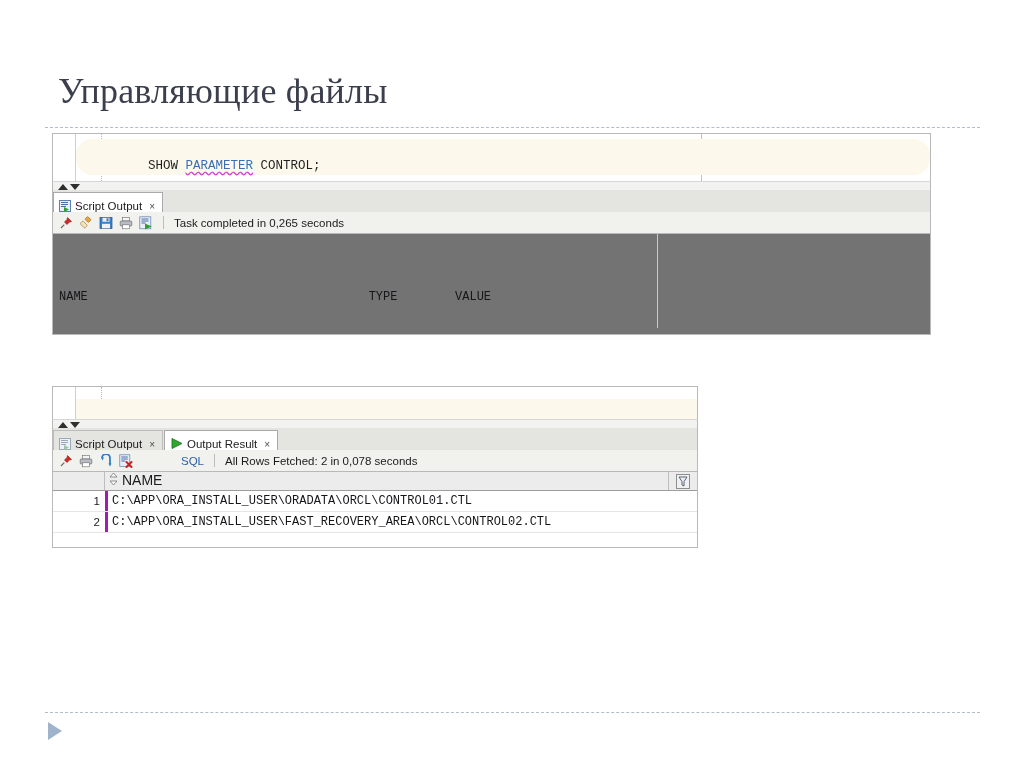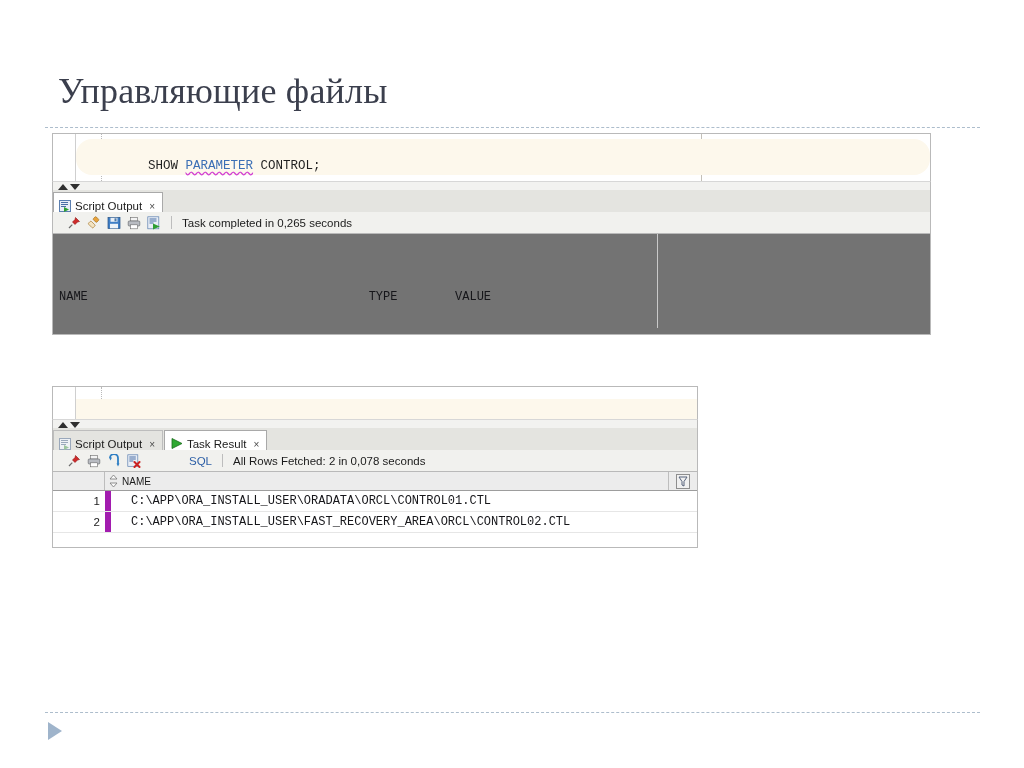--- a/index.html
+++ b/index.html
@@ -154,21 +154,21 @@
   .toolbar {
     position: relative;
     height: 22px;
     background: #f1f1ee;
     border: 1px solid #b9b9b9;
     border-top: none;
     box-sizing: border-box;
     display: flex;
     align-items: center;
     gap: 6px;
-    padding: 0 14px;
+    padding: 0 6px;
     font-size: 11.5px;
     color: #1b1b1b;
   }
   .toolbar .sep {
     width: 1px; height: 13px; background: #bdbdbd; margin: 0 4px;
   }
   .toolbar .sql-label {
     color: #2d5fa6; font-size: 11.5px; margin-left: 42px;
   }
   .toolbar .status-text { color: #1b1b1b; white-space: nowrap; }
@@ -212,26 +212,26 @@
     align-items: center;
   }
   .grid-head .rownum-cell {
     width: 52px; height: 100%;
     border-right: 1px solid #bdbdbd;
     background: #ececec;
     box-sizing: border-box;
   }
   .grid-head .col-cell {
     flex: 1; height: 100%;
-    display: flex; align-items: center; gap: 4px;
+    display: flex; gap: 4px;
     padding-left: 4px;
     border-right: 1px solid #bdbdbd;
     box-sizing: border-box;
     font-family: "Liberation Sans", sans-serif;
-    font-size: 10px;
+    font-size: 14px;
     color: #1b1b1b;
   }
   .grid-head .filter-cell {
     width: 28px; height: 100%;
     display: flex; align-items: center; justify-content: center;
     box-sizing: border-box;
   }
   .grid-row {
     display: flex;
     height: 20px;
@@ -241,22 +241,22 @@
   .grid-row .rownum {
     width: 52px;
     text-align: right;
     padding-right: 5px;
     box-sizing: border-box;
     font-family: "Liberation Sans", sans-serif;
     font-size: 11.5px;
     color: #1b1b1b;
   }
   .grid-row .cellval {
-    padding-left: 20px;
-    border-left: 6px solid #a21caf;
+    padding-left: 4px;
+    border-left: 3px solid #a21caf;
     color: #16161a;
     white-space: pre;
     flex: 1;
     align-self: stretch;
     display: flex;
     align-items: center;
     box-sizing: border-box;
   }
   .grid .grid-tail {
     height: 14px;
@@ -386,21 +386,21 @@
       </span>
       <span>Script Output</span>
       <span class="tab-x">×</span>
     </div>
     <div class="tab active">
       <span class="ico">
         <svg width="13" height="13" viewBox="0 0 13 13">
           <polygon points="2,1.5 12,6.5 2,11.5" fill="#2fa832" stroke="#1a6d1d" stroke-width=".8"></polygon>
         </svg>
       </span>
-      <span>Task Result</span>
+      <span>Output Result</span>
       <span class="tab-x">×</span>
     </div>
   </div>
 
   <div class="toolbar">
     <span class="ico">
       <svg width="14" height="14" viewBox="0 0 14 14">
         <path d="M8.5 1.5 L12.5 5.5 L10.5 6 L8 8.5 L5.5 6 L8 3.5 Z" fill="#cf2a2a" stroke="#8d1515" stroke-width=".6"></path>
         <line x1="5.3" y1="8.7" x2="2" y2="12" stroke="#6b6b6b" stroke-width="1.2"></line>
       </svg>

